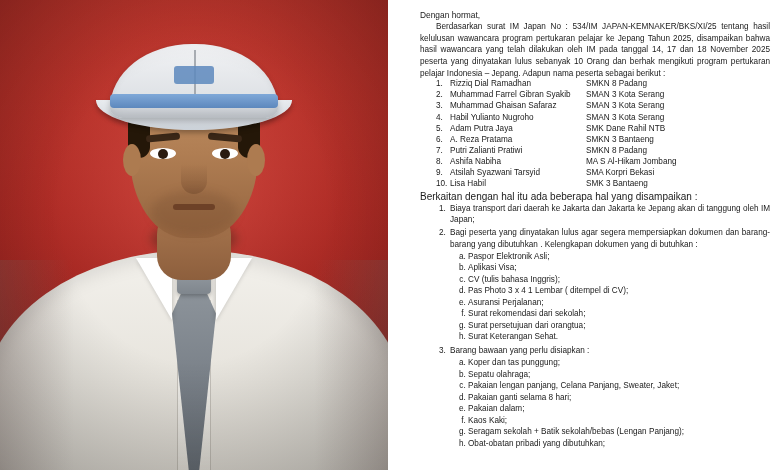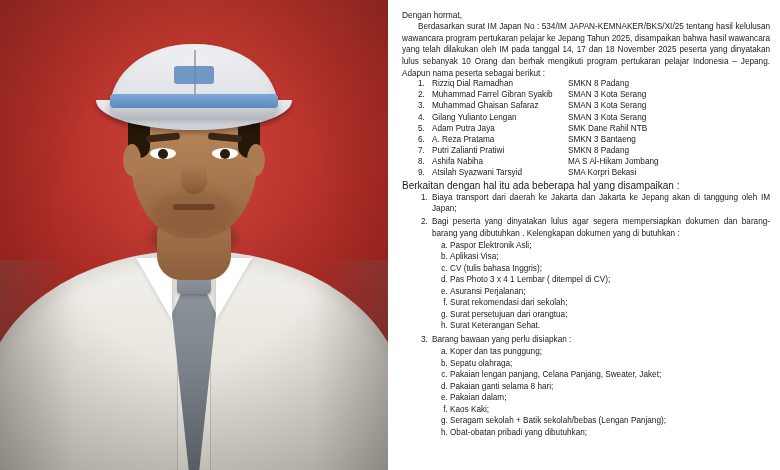--- a/index.html
+++ b/index.html
@@ -283,21 +283,21 @@
     border-radius: 3px;
     opacity: .85;
   }
 
   
   .doc-panel {
     position: relative;
     flex: 1 1 auto;
     height: 470px;
     background: #ffffff;
-    padding: 10px 10px 0 14px;
+    padding: 10px 10px 0 32px;
     overflow: hidden;
     font-size: 8.2px;
     line-height: 1.33;
     color: #1a1a1a;
   }
   .doc-panel p { margin: 0; }
   .salutation { margin-bottom: 8px; font-size: 8.4px; }
   .para {
     text-align: justify;
     text-indent: 16px;
@@ -422,21 +422,21 @@
           <td class="nm">Muhammad Farrel Gibran Syakib</td>
           <td class="sch">SMAN 3 Kota Serang</td>
         </tr>
         <tr>
           <td class="num">3.</td>
           <td class="nm">Muhammad Ghaisan Safaraz</td>
           <td class="sch">SMAN 3 Kota Serang</td>
         </tr>
         <tr>
           <td class="num">4.</td>
-          <td class="nm">Gilang Yulianto Lengan</td>
+          <td class="nm">Habil Yulianto Nugroho</td>
           <td class="sch">SMAN 3 Kota Serang</td>
         </tr>
         <tr>
           <td class="num">5.</td>
           <td class="nm">Adam Putra Jaya</td>
           <td class="sch">SMK Dane Rahil NTB</td>
         </tr>
         <tr>
           <td class="num">6.</td>
           <td class="nm">A. Reza Pratama</td>
@@ -449,20 +449,25 @@
         </tr>
         <tr>
           <td class="num">8.</td>
           <td class="nm">Ashifa Nabiha</td>
           <td class="sch">MA S Al-Hikam Jombang</td>
         </tr>
         <tr>
           <td class="num">9.</td>
           <td class="nm">Atsilah Syazwani Tarsyid</td>
           <td class="sch">SMA Korpri Bekasi</td>
+        </tr>
+        <tr>
+          <td class="num">10.</td>
+          <td class="nm">Lisa Habil</td>
+          <td class="sch">SMK 3 Bantaeng</td>
         </tr>
       </tbody>
     </table>
 
     <p class="section-lead">Berkaitan dengan hal itu ada beberapa hal yang disampaikan :</p>
 
     <ol class="numlist">
       <li>
         <span>Biaya transport dari daerah ke Jakarta dan Jakarta ke Jepang akan di tanggung oleh IM Japan;</span>
       </li>

